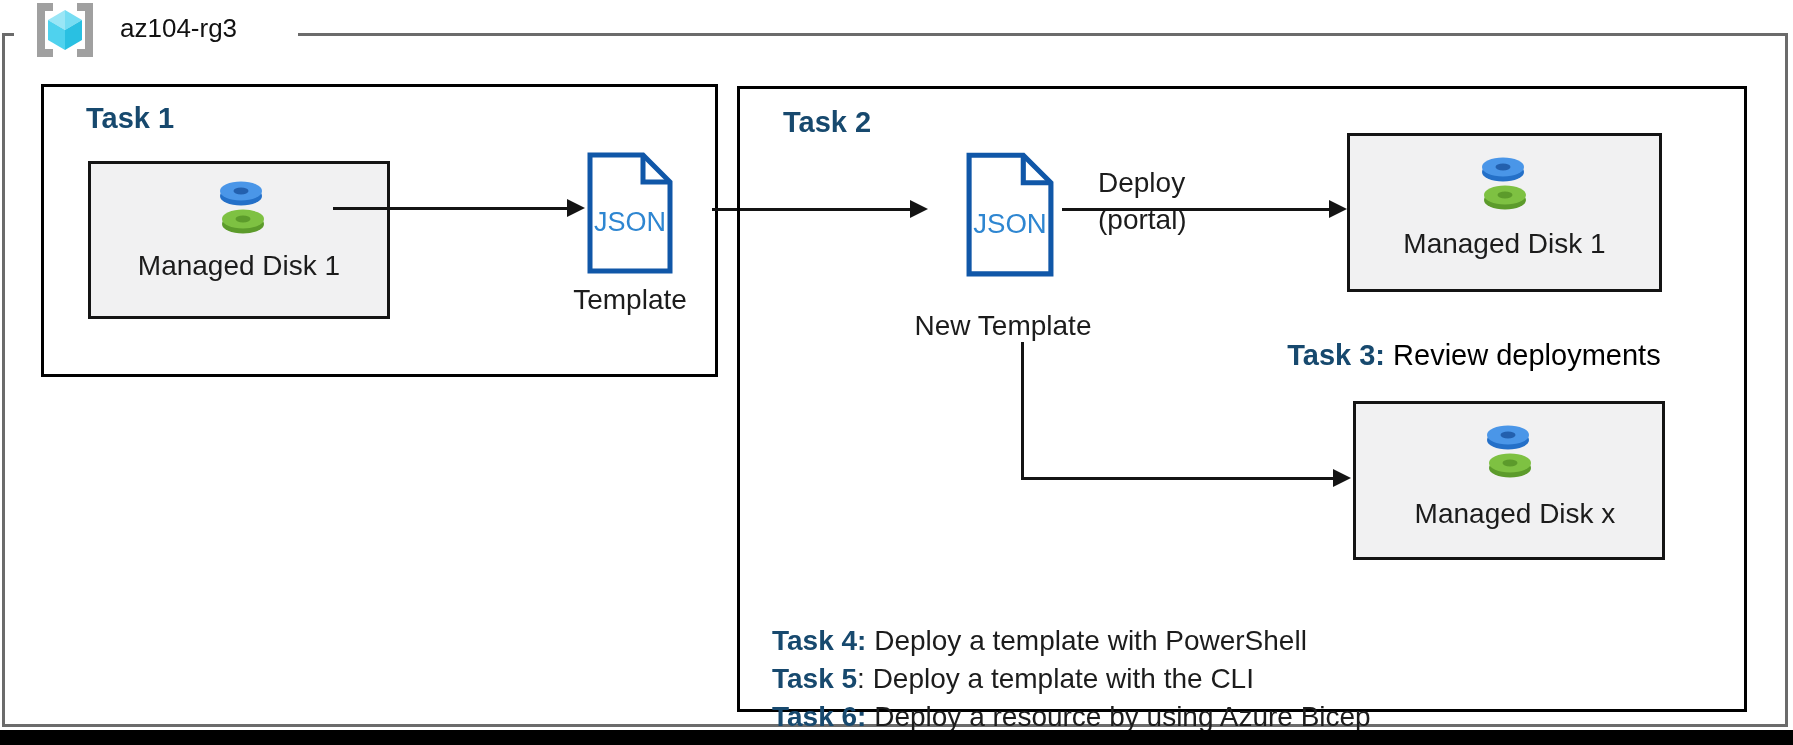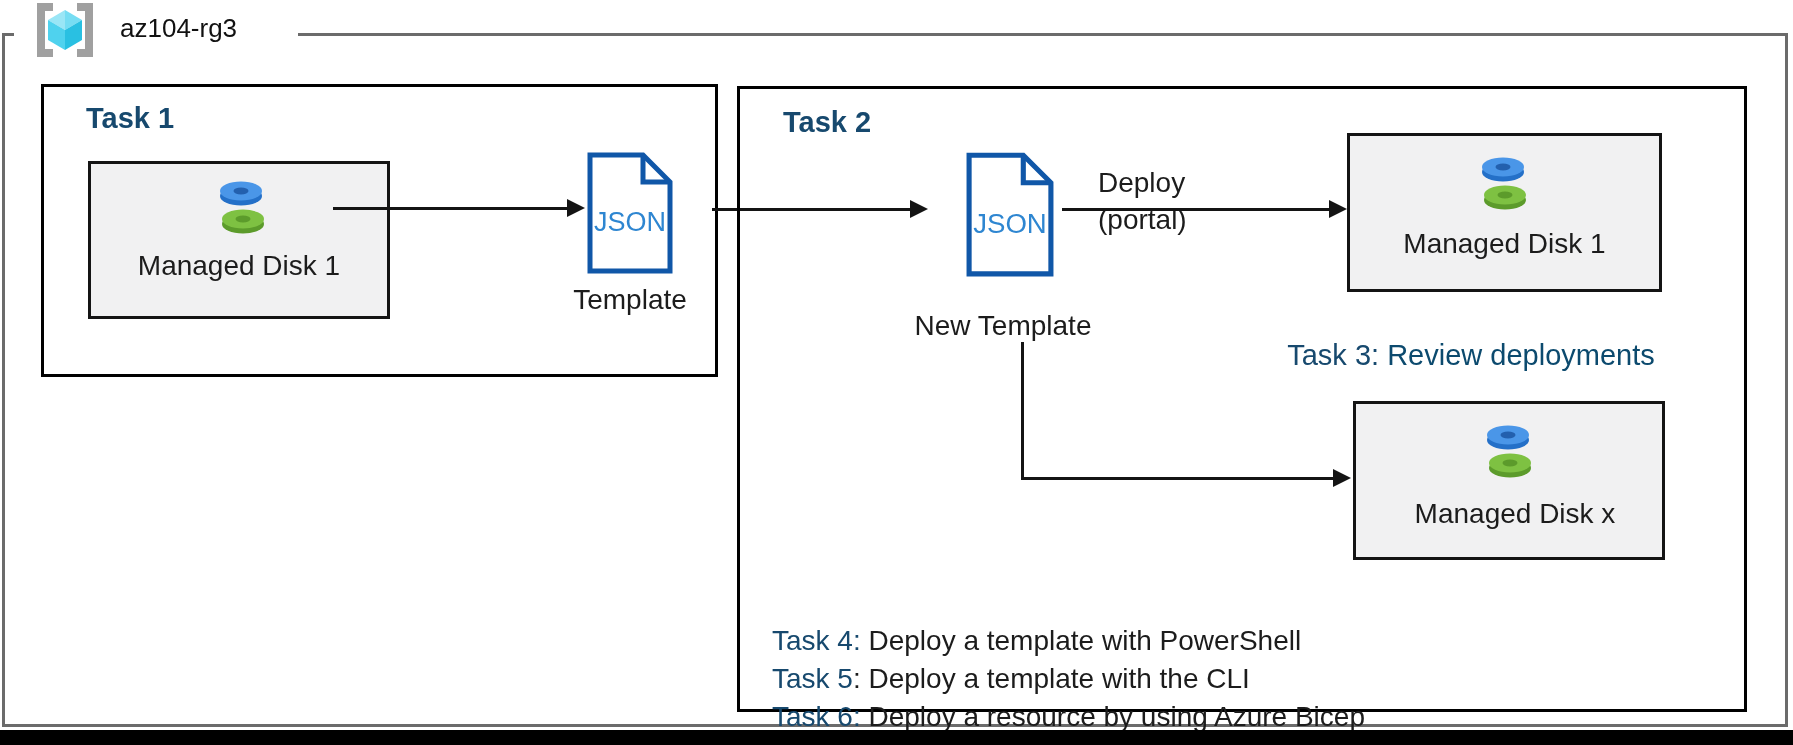--- a/index.html
+++ b/index.html
@@ -12,22 +12,22 @@
   .outline-box{ border:3px solid #000000; background:transparent; }
   .graybox{ background:#f1f1f2; border:3px solid #141414; }
   .hline{ background:#141414; height:3px; }
   .vline{ background:#141414; width:3px; }
   .ahead{ width:0; height:0; border-top:9px solid transparent;
           border-bottom:9px solid transparent; border-left:18px solid #141414; }
   .heading{ font-weight:bold; font-size:29px; color:#17496e; }
   .caption{ font-size:28px; color:#1c1c1c; }
   .boxlabel{ font-size:28px; color:#1c1c1c; text-align:center; }
   .taskline{ font-size:28px; color:#1c1c1c; white-space:pre-wrap; }
-  .blue-bold{ font-weight:normal; color:#17496e; }
-  .blue-text{ color:#0c4a6e; }
+  .blue-bold{ font-weight:bold; color:#17496e; }
+  .blue-text{ color:#000000; }
 
   #outer   { left:2px;   top:33px;  width:1786px; height:694px; border:3px solid #6b6b6b; }
   #gap     { left:14px;  top:30px;  width:284px;  height:9px;   background:#ffffff; }
   #rgicon  { left:32px;  top:2px;   width:66px;   height:56px; }
   #rgname  { left:120px; top:13px;  font-size:26px; color:#111111; }
 
   #t1box   { left:41px;  top:84px;  width:677px;  height:293px; }
   #t1head  { left:86px;  top:102px; }
   #md1     { left:88px;  top:161px; width:302px;  height:158px; }
   #md1icon { left:210px; top:179px; }

